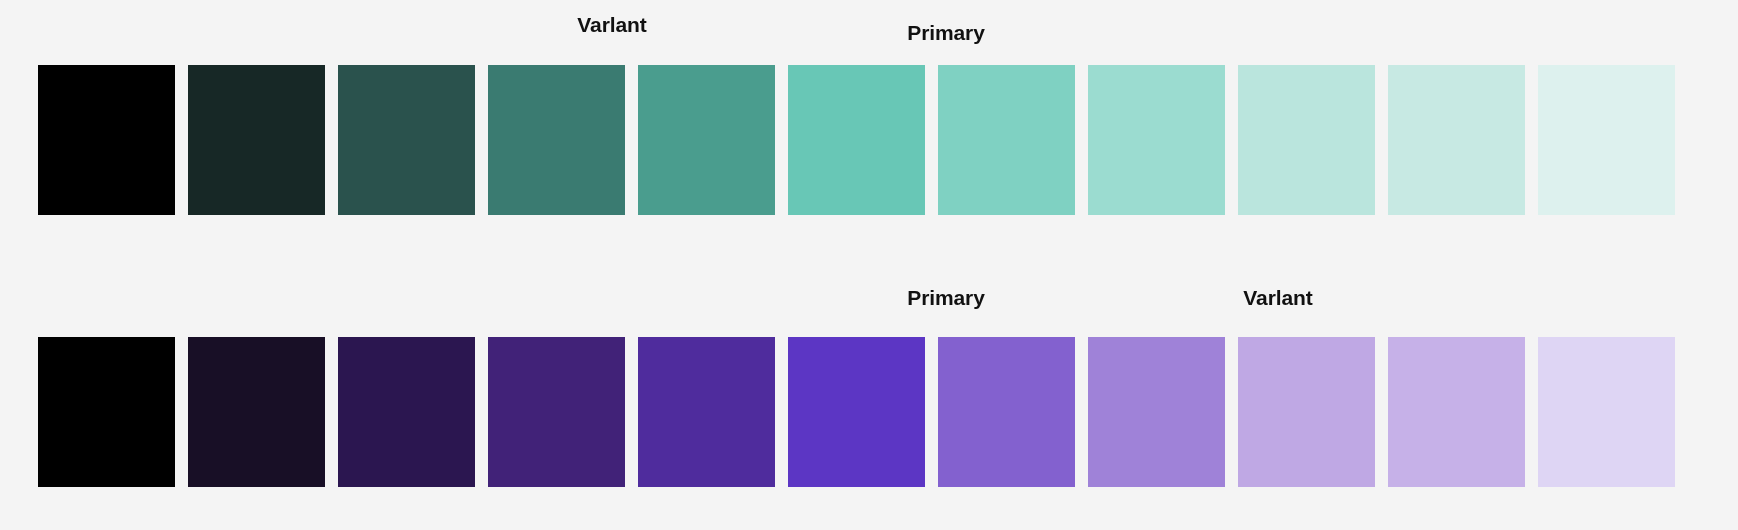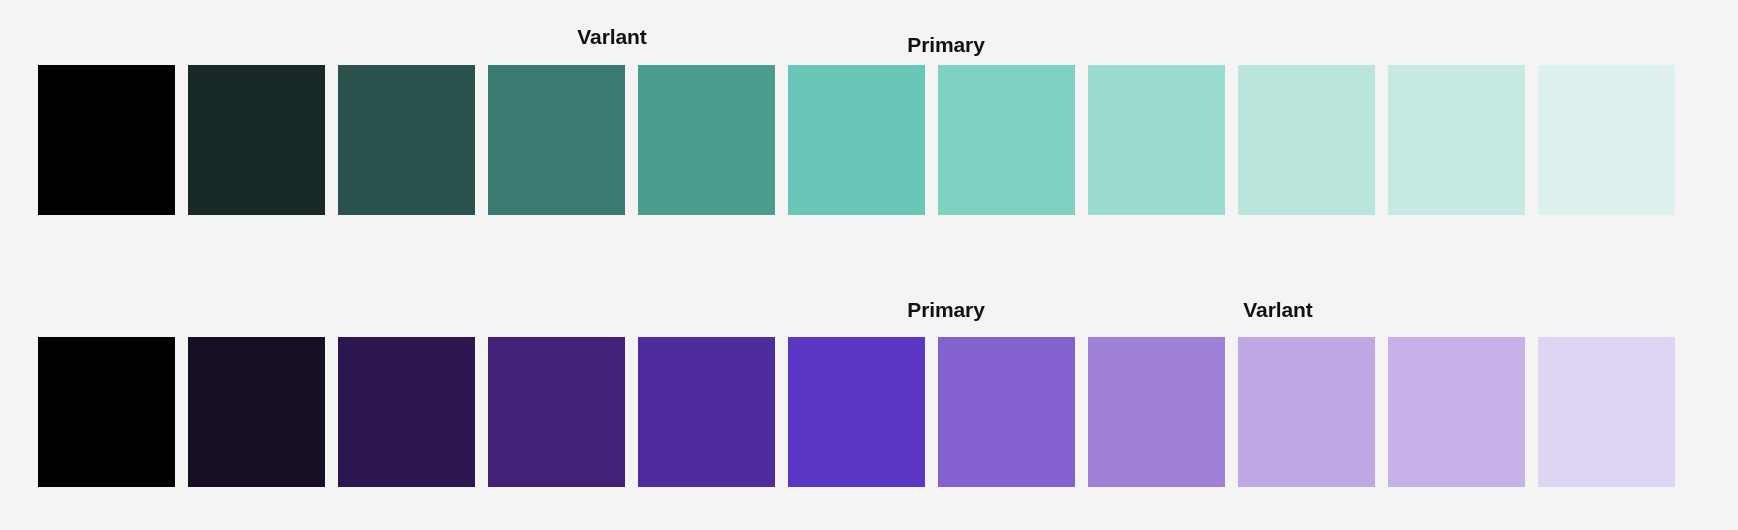--- a/index.html
+++ b/index.html
@@ -28,21 +28,21 @@
     left: 0;
     width: 1738px;
   }
   .palette-row.row-1 { top: 0px;   height: 265px; }
   .palette-row.row-2 { top: 265px; height: 265px; }
 
   
   .label-band {
     position: absolute;
     left: 0;
-    top: 12px;
+    top: 0;
     width: 1738px;
     height: 65px;
   }
   .swatch-label {
     position: absolute;
     font-size: 21px;
     font-weight: bold;
     color: #111111;
     letter-spacing: -0.1px;
     white-space: nowrap;

